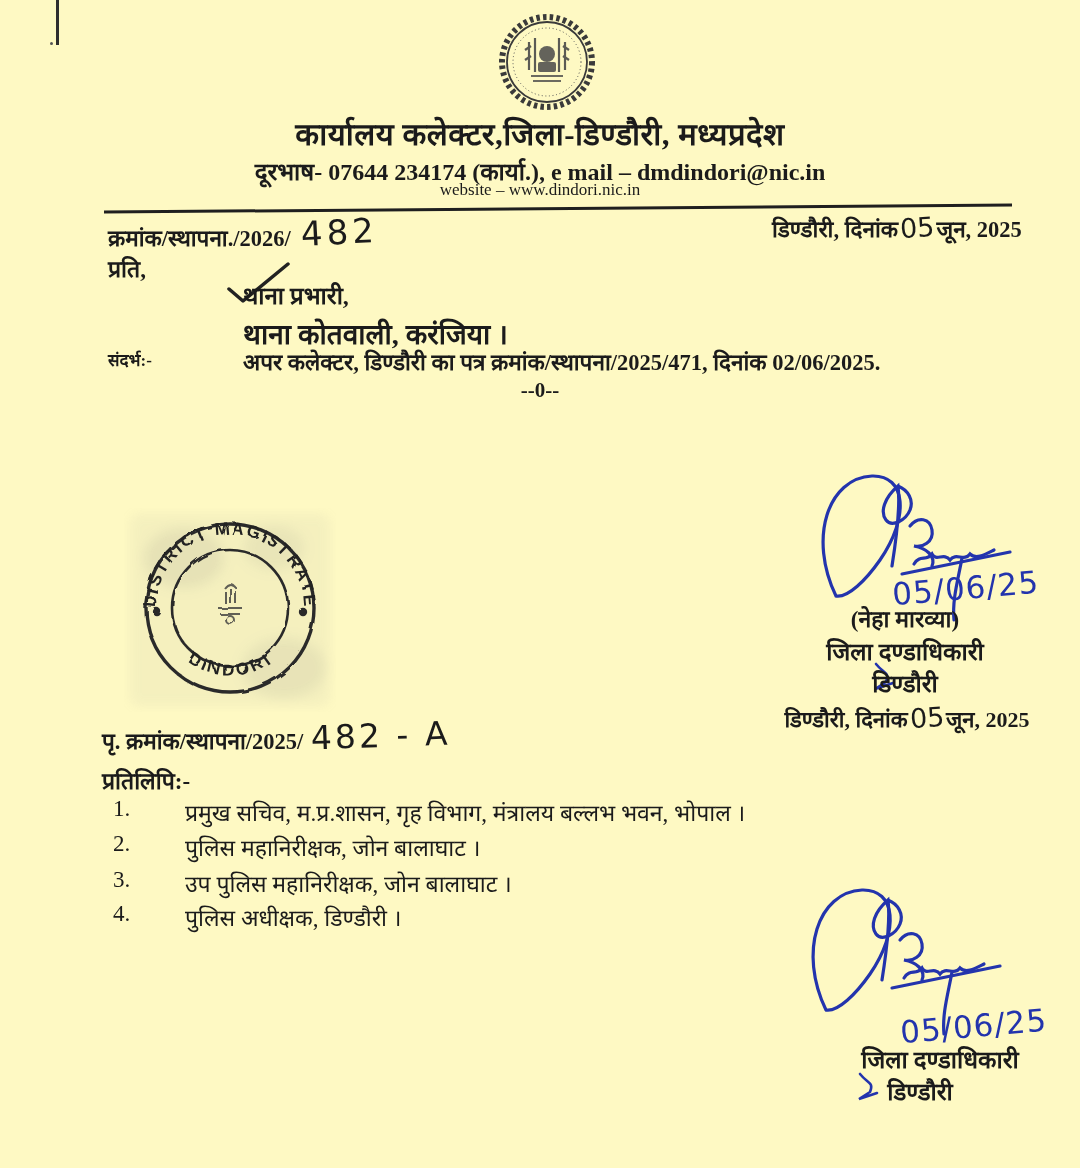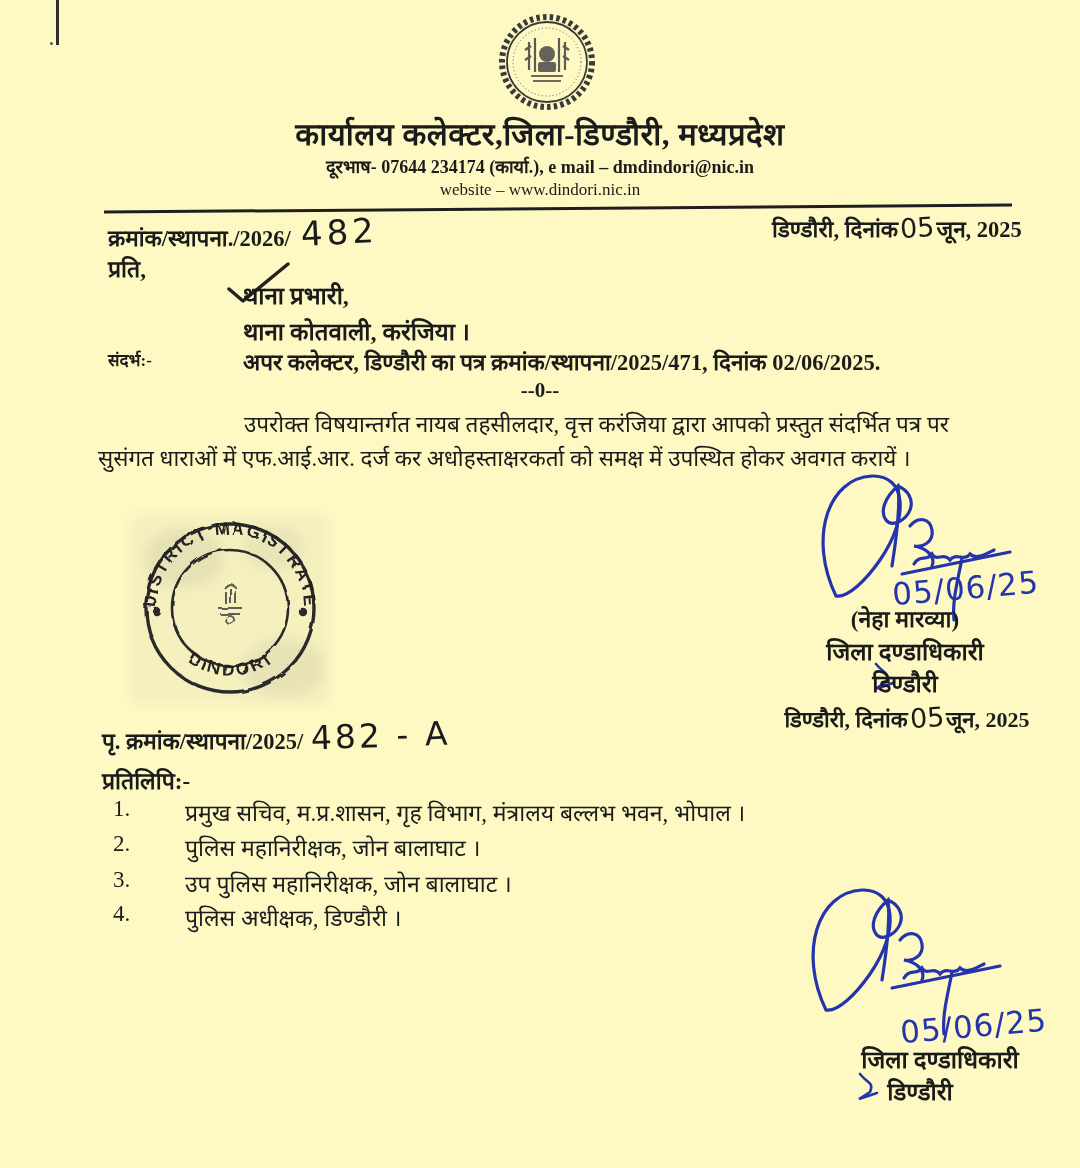--- a/index.html
+++ b/index.html
@@ -7,39 +7,39 @@
     position:relative;width:1080px;height:1168px;margin:0 auto;
     background:#fef9c3;overflow:hidden;
     font-family:"Liberation Serif","DejaVu Serif",serif;
     color:#1b1b1b;
   }
   .abs{position:absolute;}
   
   .office-title{left:0;top:112px;width:1080px;text-align:center;
     font-size:31px;font-weight:700;letter-spacing:.5px;}
   .contact-line{left:0;top:154px;width:1080px;text-align:center;
-    font-size:18px;font-weight:600;}
+    font-size:24px;font-weight:600;}
   .website-line{left:0;top:180px;width:1080px;text-align:center;
     font-size:17px;font-weight:500;font-family:Liberation Serif, serif;}
   .head-rule{left:104px;top:207px;width:908px;height:3px;background:#1f1f1f;
     transform:rotate(-0.45deg);}
   .scan-vline{left:56px;top:0;width:3px;height:45px;background:#2e2e2e;}
   .scan-dot{left:50px;top:42px;width:3px;height:3px;background:#555;border-radius:50%;}
   
   .ref-left{left:108px;top:214px;font-size:22.5px;font-weight:600;white-space:nowrap;}
   .hw{font-family:"DejaVu Sans",sans-serif;}
   .hw-482{display:inline-block;font-size:34px;letter-spacing:4px;font-weight:400;
     transform:rotate(-3deg) translateY(-2px);margin-left:10px;}
   .ref-right{left:772px;top:212px;font-size:22.5px;font-weight:600;white-space:nowrap;}
   .hw-05{display:inline-block;font-size:27px;font-weight:400;transform:rotate(-4deg);
     margin:0 2px;}
   
   .prati{left:108px;top:252px;font-size:23px;font-weight:600;}
   .addr-1{left:243px;top:278px;font-size:24px;font-weight:700;}
-  .addr-2{left:243px;top:314px;font-size:24px;font-weight:700;}
+  .addr-2{left:243px;top:314px;font-size:28px;font-weight:700;}
   .checkmark{left:224px;top:258px;}
   
   .ref-label{left:108px;top:348px;font-size:17px;font-weight:600;}
   .ref-text{left:243px;top:346px;font-size:22.5px;font-weight:600;}
   .separator{left:0;top:378px;width:1080px;text-align:center;font-size:21px;font-weight:600;}
   
   .body-para{left:98px;top:408px;width:886px;font-size:22.5px;font-weight:500;
     line-height:34px;text-indent:146px;}
   .enclosure{left:100px;top:482px;font-size:22.5px;font-weight:500;}
   
@@ -118,21 +118,20 @@
   <svg class="abs checkmark" width="72" height="50" viewBox="0 0 72 50">
     <polyline points="5,31 19,43 64,6" fill="none" stroke="#222" stroke-width="3.5" stroke-linecap="round" stroke-linejoin="round"></polyline>
   </svg>
   <div class="abs addr-1">थाना प्रभारी,</div>
   <div class="abs addr-2">थाना कोतवाली, करंजिया ।</div>
 
   <div class="abs ref-label">संदर्भ:-</div>
   <div class="abs ref-text">अपर कलेक्टर, डिण्डौरी का पत्र क्रमांक/स्थापना/2025/471, दिनांक 02/06/2025.</div>
   <div class="abs separator">--0--</div>
 
-  <div class="abs body-para">उपरोक्त विषयान्तर्गत नायब तहसीलदार, वृत्त करंजिया द्वारा आपको प्रस्तुत संदर्भित पत्र पर सुसंगत धाराओं में एफ.आई.आर. दर्ज कर अधोहस्ताक्षरकर्ता को समक्ष में उपस्थित होकर अवगत करायें ।</div>
 
   <svg class="abs stamp" width="212" height="204" viewBox="0 0 212 204">
     <defs>
       <filter id="rough">
           <feTurbulence type="fractalNoise" baseFrequency="0.055" numOctaves="2" result="n"></feTurbulence>
         <feDisplacementMap in="SourceGraphic" in2="n" scale="4"></feDisplacementMap>
         </filter>
       <filter id="blurit">
           <feGaussianBlur stdDeviation="6"></feGaussianBlur>
         </filter>

